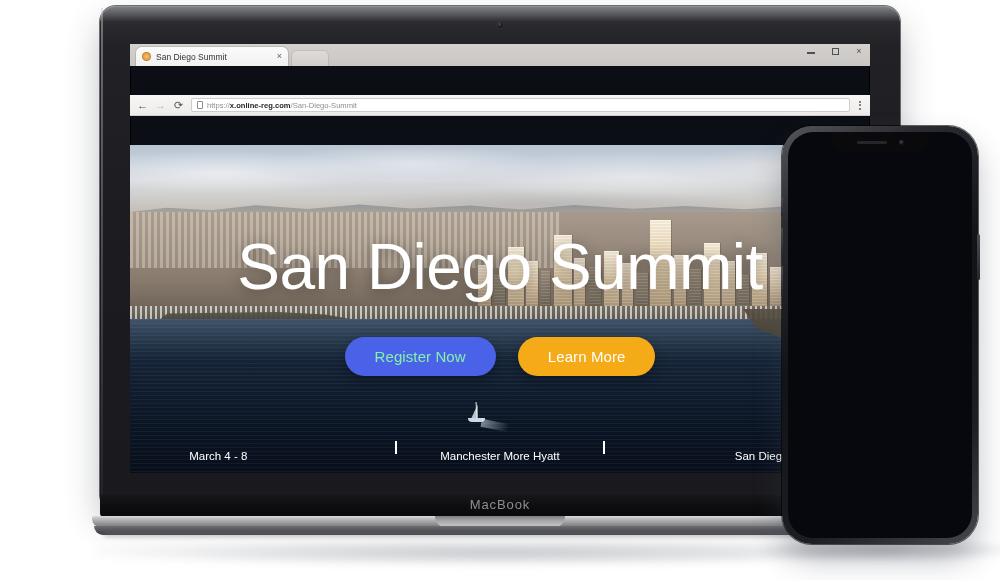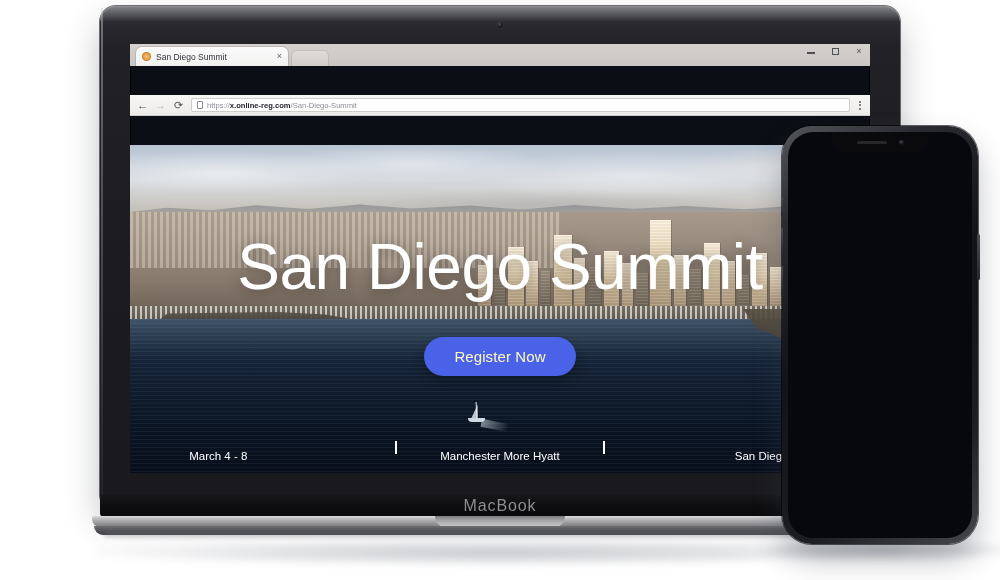--- a/index.html
+++ b/index.html
@@ -120,21 +120,21 @@
     width: 800px; height: 22px;
     background: linear-gradient(180deg, #17171a 0%, #0d0d0f 55%, #0a0a0c 100%);
     border-radius: 0 0 4px 4px;
   }
   .macbook-word {
     position: absolute;
     left: 0; right: 0;
     top: 2px;
     text-align: center;
     color: #8d8d92;
-    font-size: 16px;
+    font-size: 13px;
     letter-spacing: 0.9px;
     font-family: "Liberation Sans", sans-serif;
   }
   .base-lip {
     position: absolute;
     left: 0; top: 21px;
     width: 816px; height: 11px;
     background: linear-gradient(180deg, #dcdcdd 0%, #bcbcbe 26%, #9a9a9d 62%, #7a7a7e 100%);
     border-radius: 2px 2px 8px 8px;
   }
@@ -500,21 +500,21 @@
   .btn {
     border: none;
     border-radius: 999px;
     font-size: 15px;
     font-family: "Liberation Sans", sans-serif;
     padding: 11px 30px;
     cursor: pointer;
     letter-spacing: 0.1px;
     box-shadow: 0 4px 12px rgba(0,0,0,0.30);
   }
-  .btn-primary { background: #4a62e8; color: #fef9c3; }
+  .btn-primary { background: #4a62e8; color: #86efac; }
   .btn-secondary { background: #f5ab17; color: #ffffff; }
 
   .infobar {
     position: absolute;
     left: 0; right: 0;
     bottom: 3.5%;
     display: flex;
     align-items: center;
     justify-content: center;
     gap: 0;
@@ -707,20 +707,21 @@
               <span class="sail"></span>
               <span class="mast"></span>
               <span class="hull"></span>
               <span class="wake"></span>
             </div>
 
             <h1 class="hero-title">San Diego Summit</h1>
 
             <div class="cta-row">
               <button class="btn btn-primary">Register Now</button>
+              <button class="btn btn-secondary">Learn More</button>
             </div>
 
             <div class="infobar">
               <span class="cell first">March 4 - 8</span>
               <span class="sep"></span>
               <span class="cell">Manchester More Hyatt</span>
               <span class="sep"></span>
               <span class="cell last">San Diego, CA</span>
             </div>
           </div>

